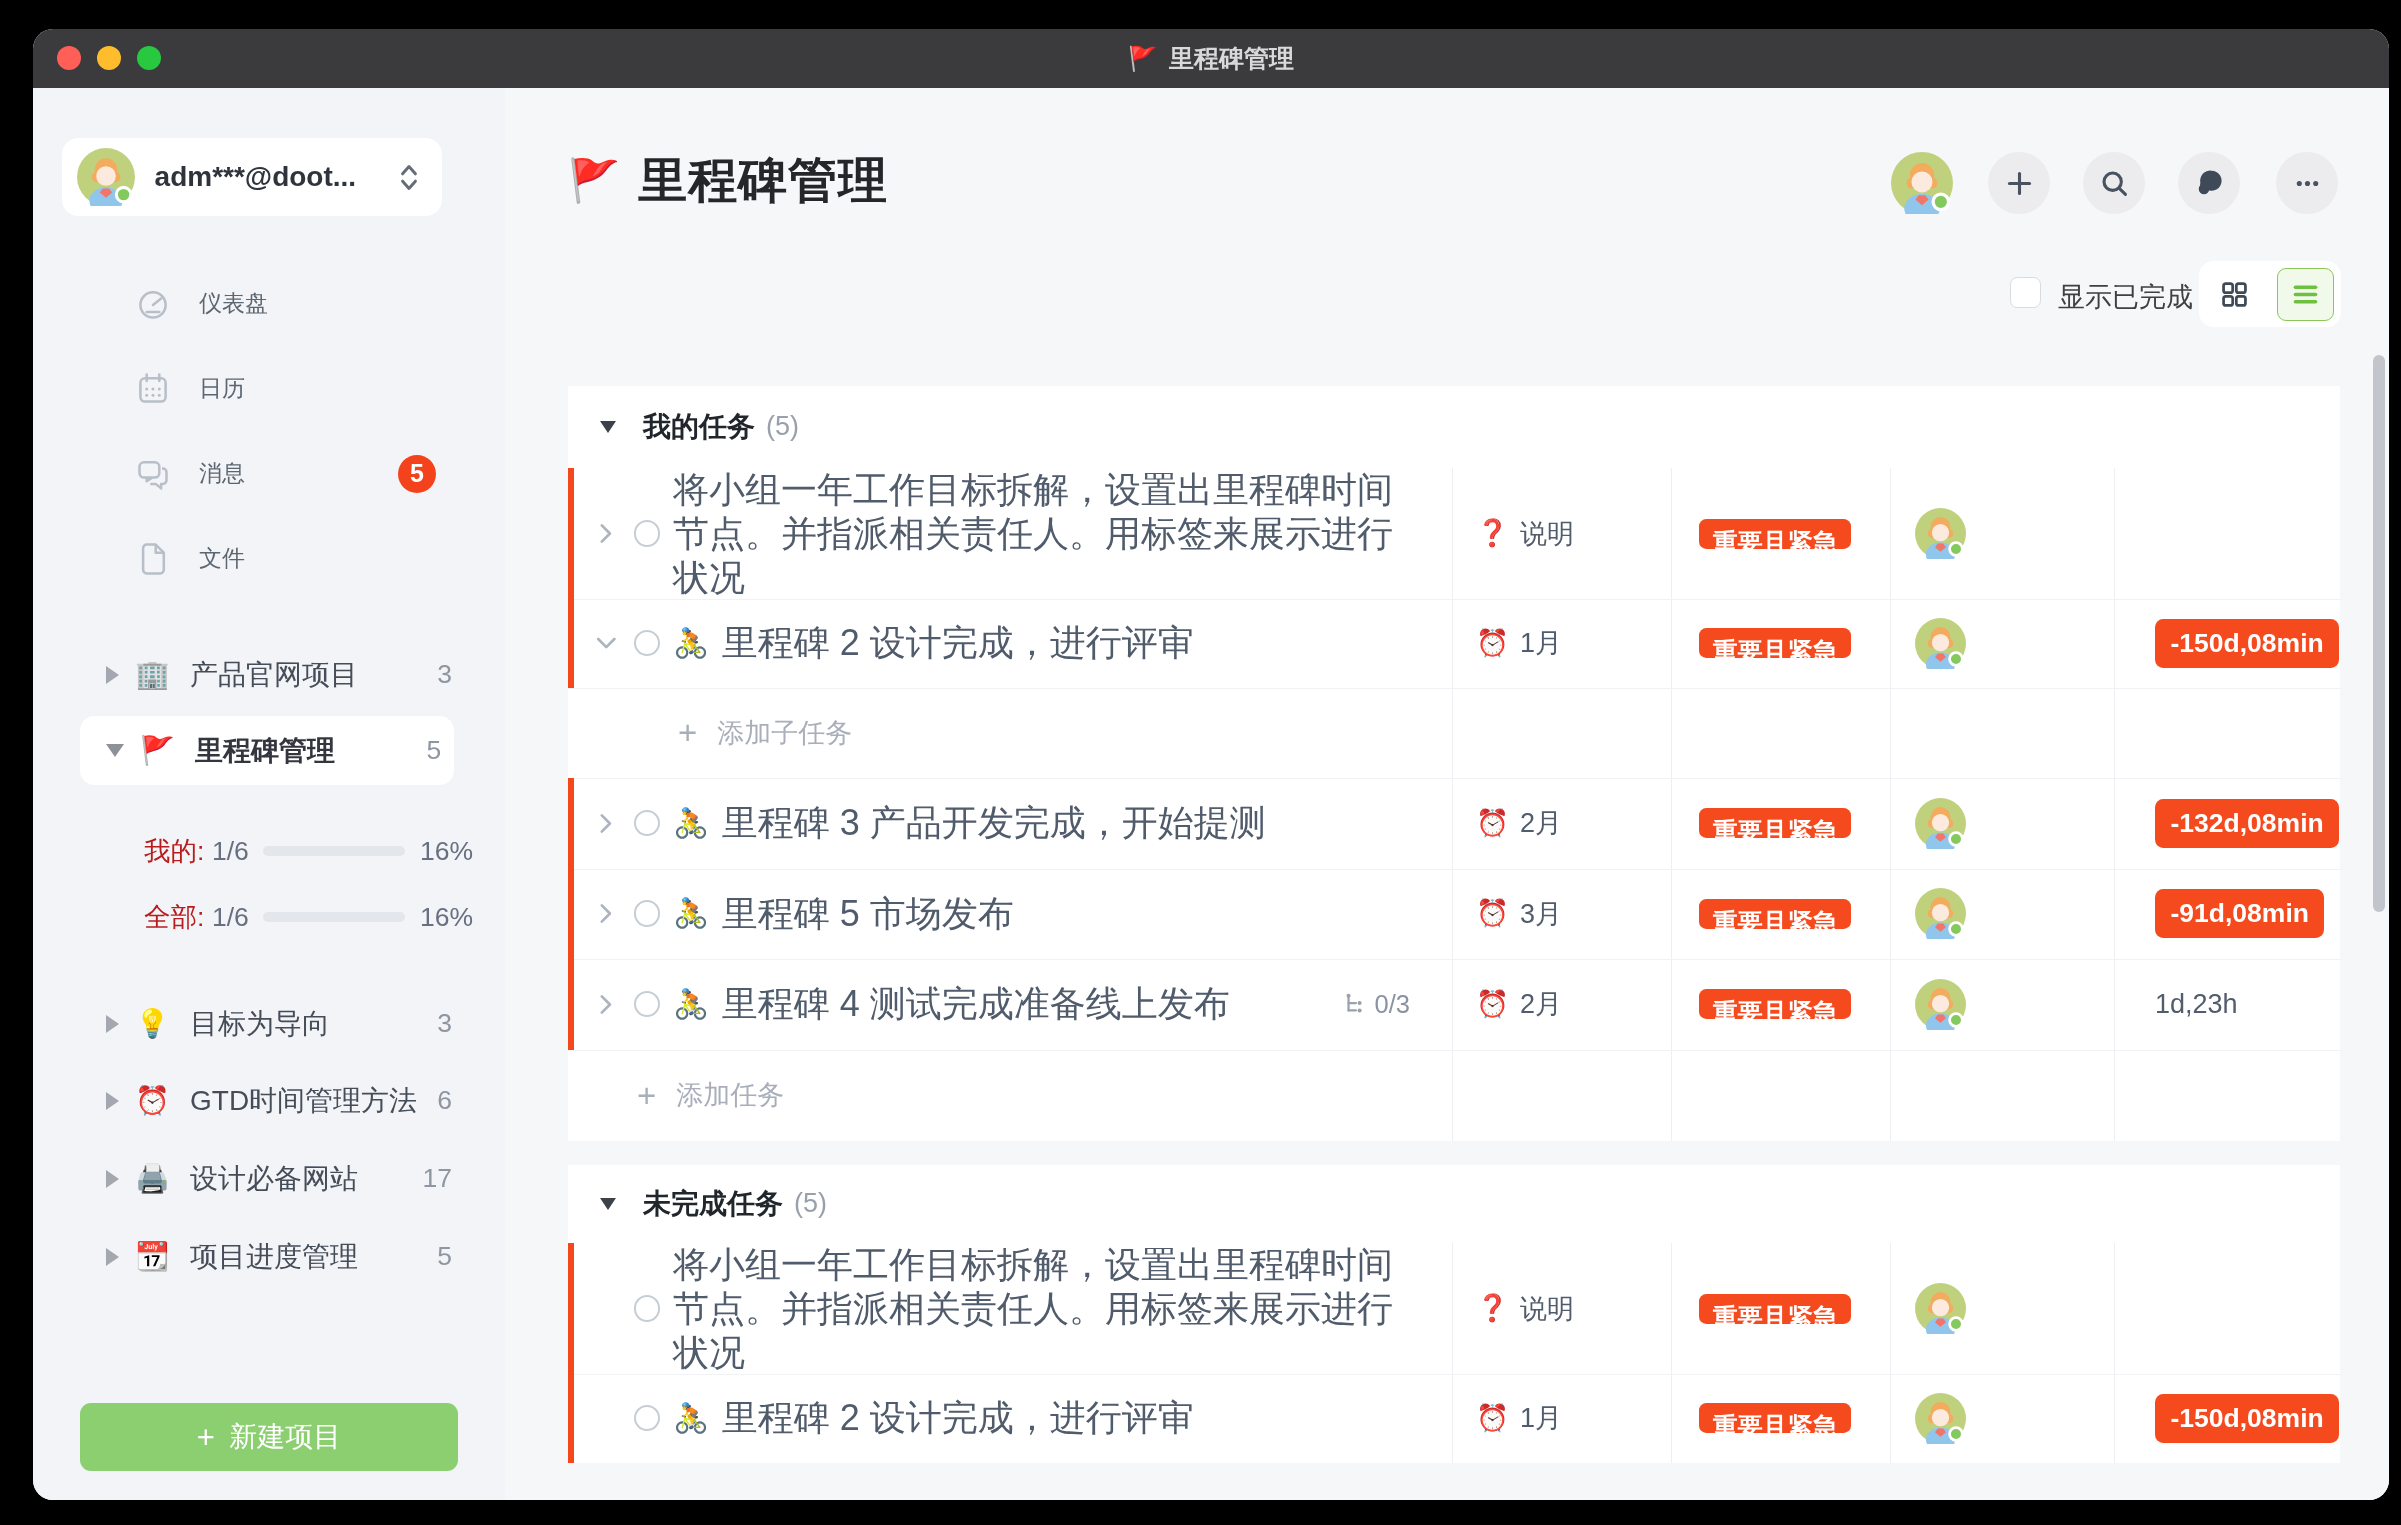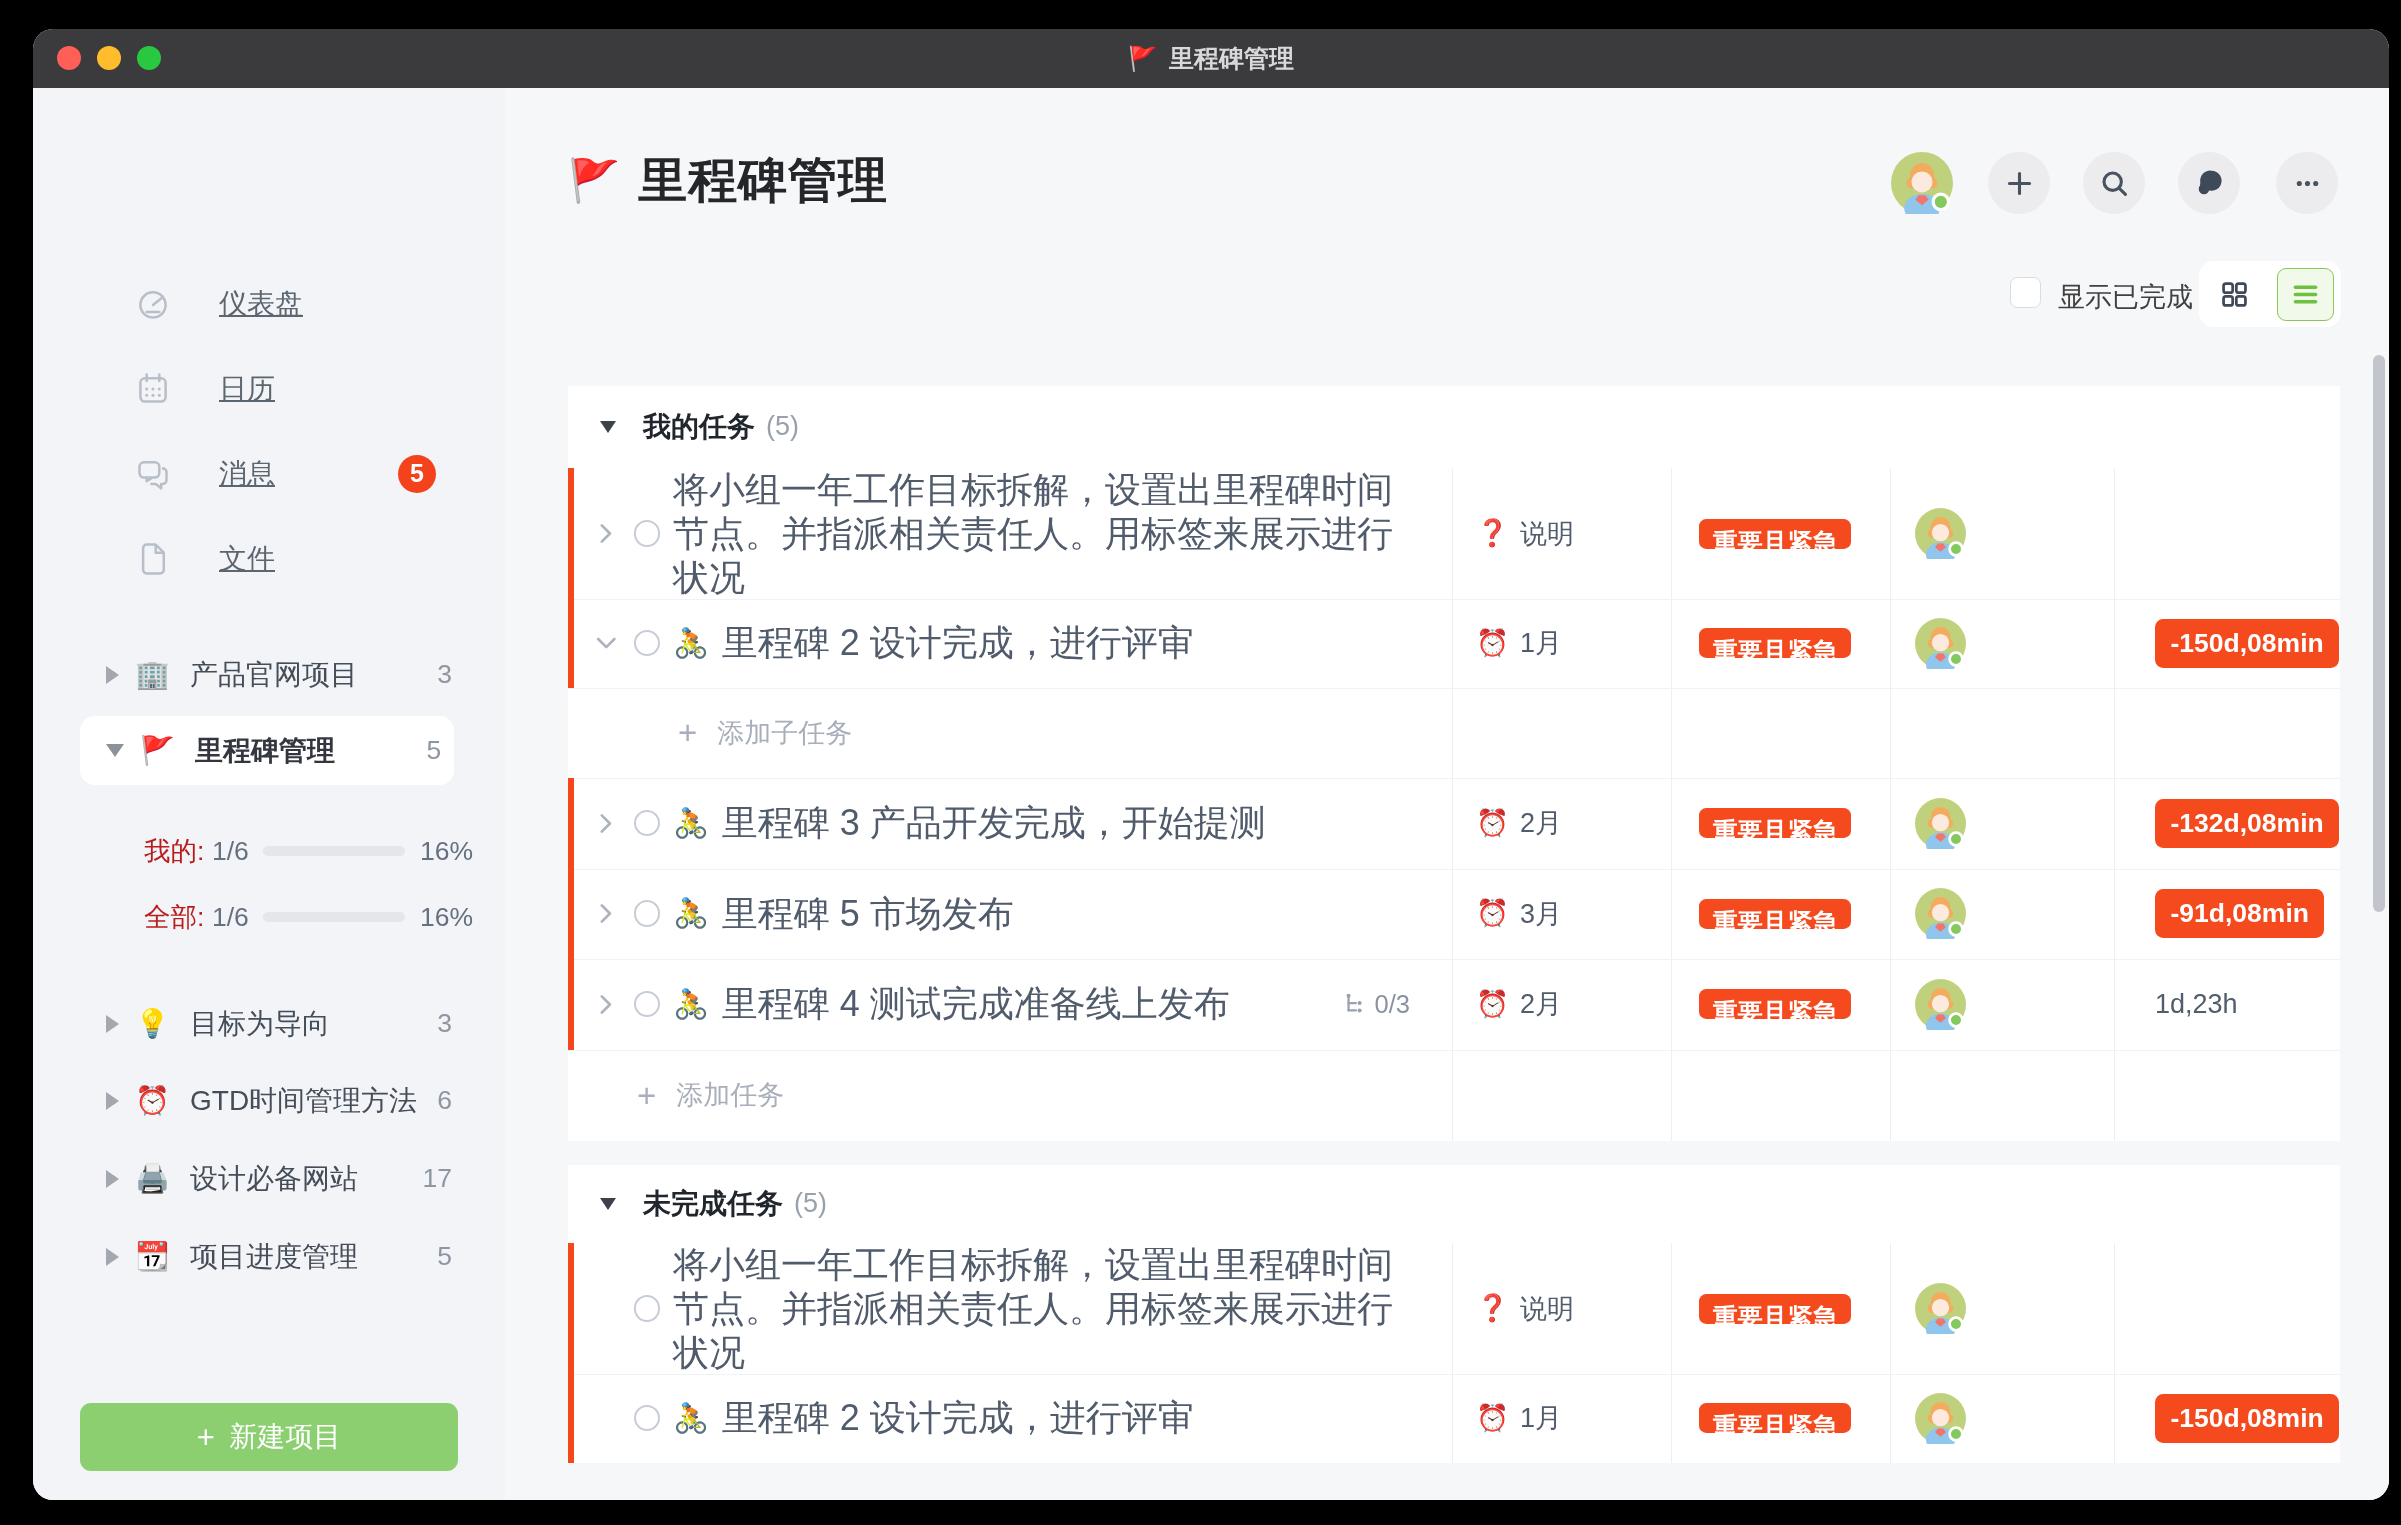--- a/index.html
+++ b/index.html
@@ -22,21 +22,21 @@
   .main{flex:1;position:relative;background:#f6f7f9;}
   
   .userchip{position:absolute;left:29px;top:50px;width:380px;height:78px;background:#fff;
             border-radius:16.4px;display:flex;align-items:center;padding-left:14.6px;box-sizing:border-box;cursor:pointer;}
   .userchip .uname{margin-left:20px;font-size:28px;font-weight:700;color:#2f333c;}
   .userchip .uchev{margin-left:auto;margin-right:22px;}
   .avatar{display:block;}
   .nav{position:absolute;left:0;top:173px;width:100%;}
   .navitem{height:85px;position:relative;display:flex;align-items:center;cursor:pointer;}
   .navitem .nicon{position:absolute;left:102px;top:50%;transform:translateY(-50%);}
-  .navitem .nlabel{position:absolute;left:186px;font-size:28px;color:#5c6671;text-decoration:underline;}
+  .navitem .nlabel{position:absolute;left:166px;font-size:23px;color:#5c6671;}
   .navbadge{position:absolute;left:365px;top:50%;transform:translateY(-50%);
             min-width:38px;height:38px;border-radius:19px;background:#f4431c;color:#fff;
             font-size:25px;display:flex;align-items:center;justify-content:center;font-weight:600;}
   .proj{position:absolute;left:0;width:472px;height:77px;display:flex;align-items:center;cursor:pointer;}
   .tri-r{width:0;height:0;border-top:9px solid transparent;border-bottom:9px solid transparent;
          border-left:13.7px solid #a3a8b0;position:absolute;left:73px;}
   .tri-d{width:0;height:0;border-left:9px solid transparent;border-right:9px solid transparent;
          border-top:13.7px solid #8d9299;position:absolute;left:69px;}
   .proj .pemoji{position:absolute;left:102px;font-size:28px;line-height:1;}
   .proj .plabel{position:absolute;left:157px;font-size:28px;color:#454d59;}
@@ -152,20 +152,30 @@
     <span class="tl yellow"></span>
     <span class="tl green"></span>
     <span class="t-emoji">🚩</span>
     <span class="t-text">里程碑管理</span>
   </div>
 
   <div class="bodyrow">
 
     <div class="sidebar">
 
+      <div class="userchip">
+        <svg class="avatar" width="58" height="58" viewBox="0 0 64 64">
+            <use href="#av"></use>
+          </svg>
+        <span class="uname">adm***@doot...</span>
+        <svg class="uchev" width="22" height="33" viewBox="0 0 24 36">
+          <polyline points="5,14 12,6 19,14" fill="none" stroke="#646c78" stroke-width="3.2" stroke-linecap="round" stroke-linejoin="round"></polyline>
+          <polyline points="5,22 12,30 19,22" fill="none" stroke="#646c78" stroke-width="3.2" stroke-linecap="round" stroke-linejoin="round"></polyline>
+        </svg>
+      </div>
 
       <div class="nav">
         <div class="navitem">
           <svg class="nicon" width="36" height="36" viewBox="0 0 40 40">
             <circle cx="20" cy="21" r="14" fill="none" stroke="#b8bfc9" stroke-width="2.8"></circle>
             <line x1="20" y1="21" x2="29" y2="14" stroke="#b8bfc9" stroke-width="2.8" stroke-linecap="round"></line>
             <line x1="13" y1="29" x2="27" y2="29" stroke="#b8bfc9" stroke-width="2.8" stroke-linecap="round"></line>
           </svg>
           <span class="nlabel">仪表盘</span>
         </div>

